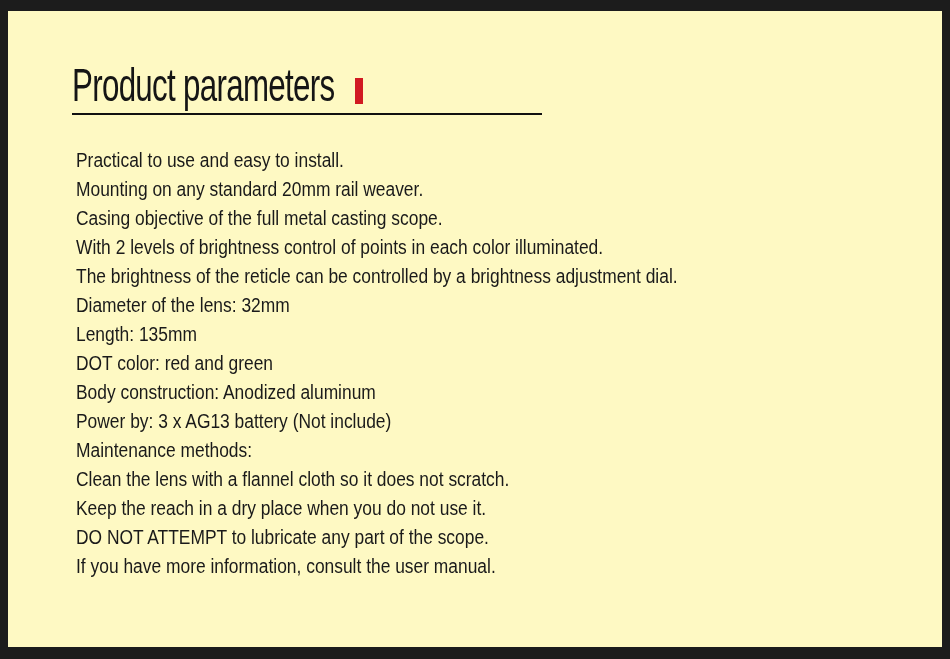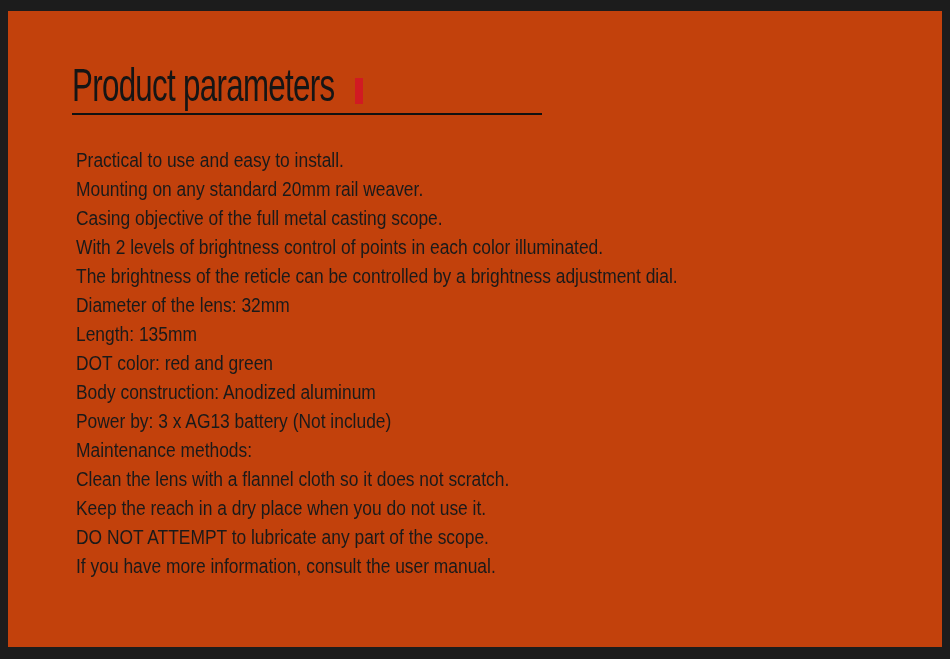--- a/index.html
+++ b/index.html
@@ -14,21 +14,21 @@
     height: 659px;
     background: #1c1c1c;
     overflow: hidden;
   }
   .page {
     position: absolute;
     left: 8px;
     top: 11px;
     width: 934px;
     height: 636px;
-    background: #c2410c;
+    background: #fef9c3;
   }
   .title-wrap {
     position: absolute;
     left: 64px;
     top: 51px;
     height: 52px;
   }
   .title-text {
     display: inline-block;
     margin: 0;

